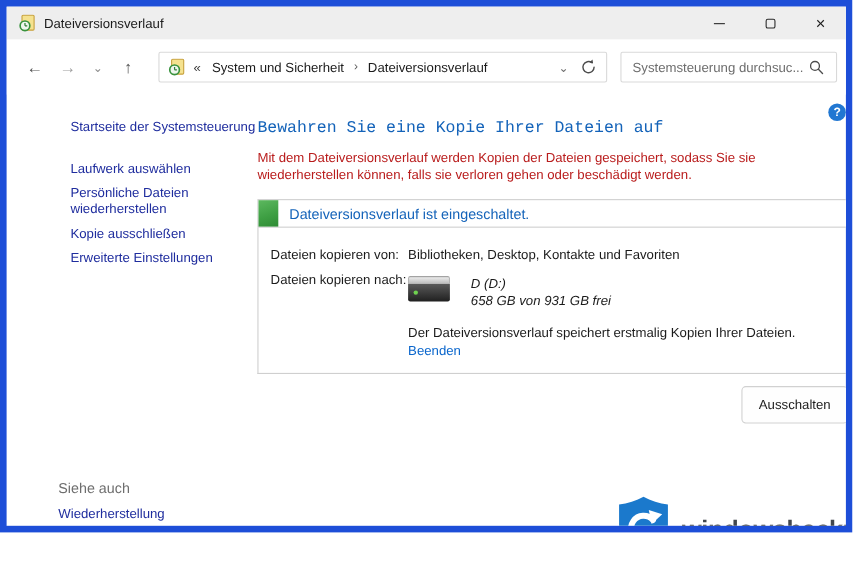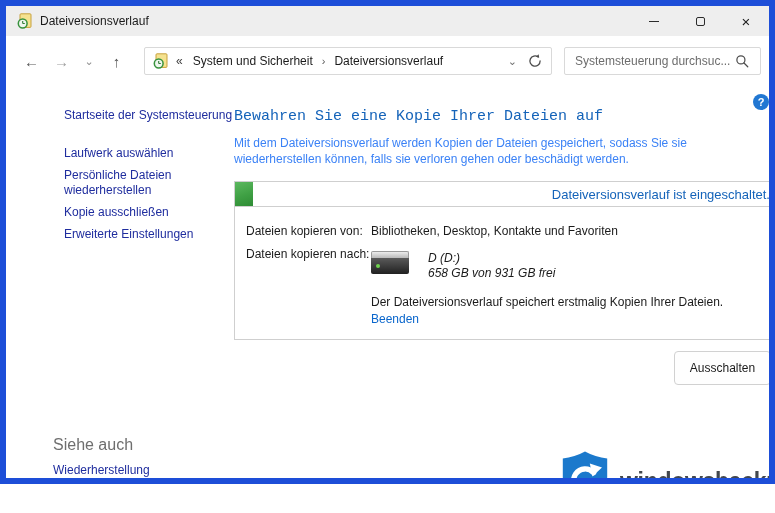--- a/index.html
+++ b/index.html
@@ -34,31 +34,31 @@
   .search-ph { font-size:12px; color:#6d6d6d; flex:1; white-space:nowrap; overflow:hidden; }
   .search-ic { width:15px; height:15px; flex:0 0 auto; }
 
   
   .main { position:relative; height:432px; }
 
   .sidebar { position:absolute; left:17px; top:0; width:230px; height:100%; padding:22px 8px 0 41px; }
   .sb-home { font-size:12px; color:#1f2d9e; margin-bottom:24px; cursor:pointer; }
   .sb-link { font-size:12px; color:#1f2d9e; line-height:15px; margin-bottom:7px; cursor:pointer; max-width:172px; }
   .sb-bottom { position:absolute; left:0; top:350px; width:230px; }
-  .sb-gray { font-size:16px; color:#6e6e6e; margin:0 0 9px 30px; }
+  .sb-gray { font-size:13px; color:#6e6e6e; margin:0 0 9px 30px; }
   .sb-brow { display:flex; align-items:center; margin:0 0 8px 30px; font-size:12px; color:#1f2d9e; position:relative; }
   .sb-shield { position:absolute; left:-24px; top:-1px; width:17px; height:17px; }
 
   .content { position:absolute; left:228px; top:0; width:537px; height:100%; }
   .help-btn { position:absolute; right:2px; top:8px; width:16px; height:16px; border-radius:50%;
               background:#2177d2; color:#fff; font-size:11px; font-weight:bold; display:flex; align-items:center; justify-content:center; }
   .h1 { margin-top:22px; font-size:15px; color:#1463b9; font-weight:400;font-family:Liberation Mono, monospace; }
-  .desc { margin-top:11px; font-size:12px; line-height:15.5px; color:#3b82f6; width:540px; }
-
-  .status-head { margin-top:14px; height:26px; border:1px solid #cfcfcf; display:flex; align-items:center; background:#fff;justify-content:space-between; }
+  .desc { margin-top:11px; font-size:12px; line-height:15.5px; color:#b91c1c; width:540px; }
+
+  .status-head { margin-top:14px; height:26px; border:1px solid #cfcfcf; display:flex; align-items:center; background:#fff; }
   .green-block { width:18px; height:100%; background:linear-gradient(160deg,#5cb85f 0%,#3fa044 55%,#2e8b34 100%); }
   .status-text { margin-left:10px; font-size:13px; color:#1463b9; }
   .status-body { border:1px solid #cfcfcf; border-top:none; height:133px; padding:17px 11px 0 11px;
                  display:grid; grid-template-columns:125px 1fr; grid-auto-rows:min-content; row-gap:9px;
                  font-size:12px; color:#1b1b1b; }
   .lbl { white-space:nowrap; }
   .drive-row { display:flex; margin-top:4px; }
   .drive-ic { width:38px; height:25px; position:relative; margin-right:19px; flex:0 0 auto; }
   .drive-top { height:7px; border-radius:2px 2px 0 0; background:linear-gradient(#ececec,#b9b9b9); border:1px solid #9a9a9a; border-bottom:none; }
   .drive-front { height:16px; border-radius:0 0 2px 2px; background:linear-gradient(#5a5a5a,#202020); position:relative; }

